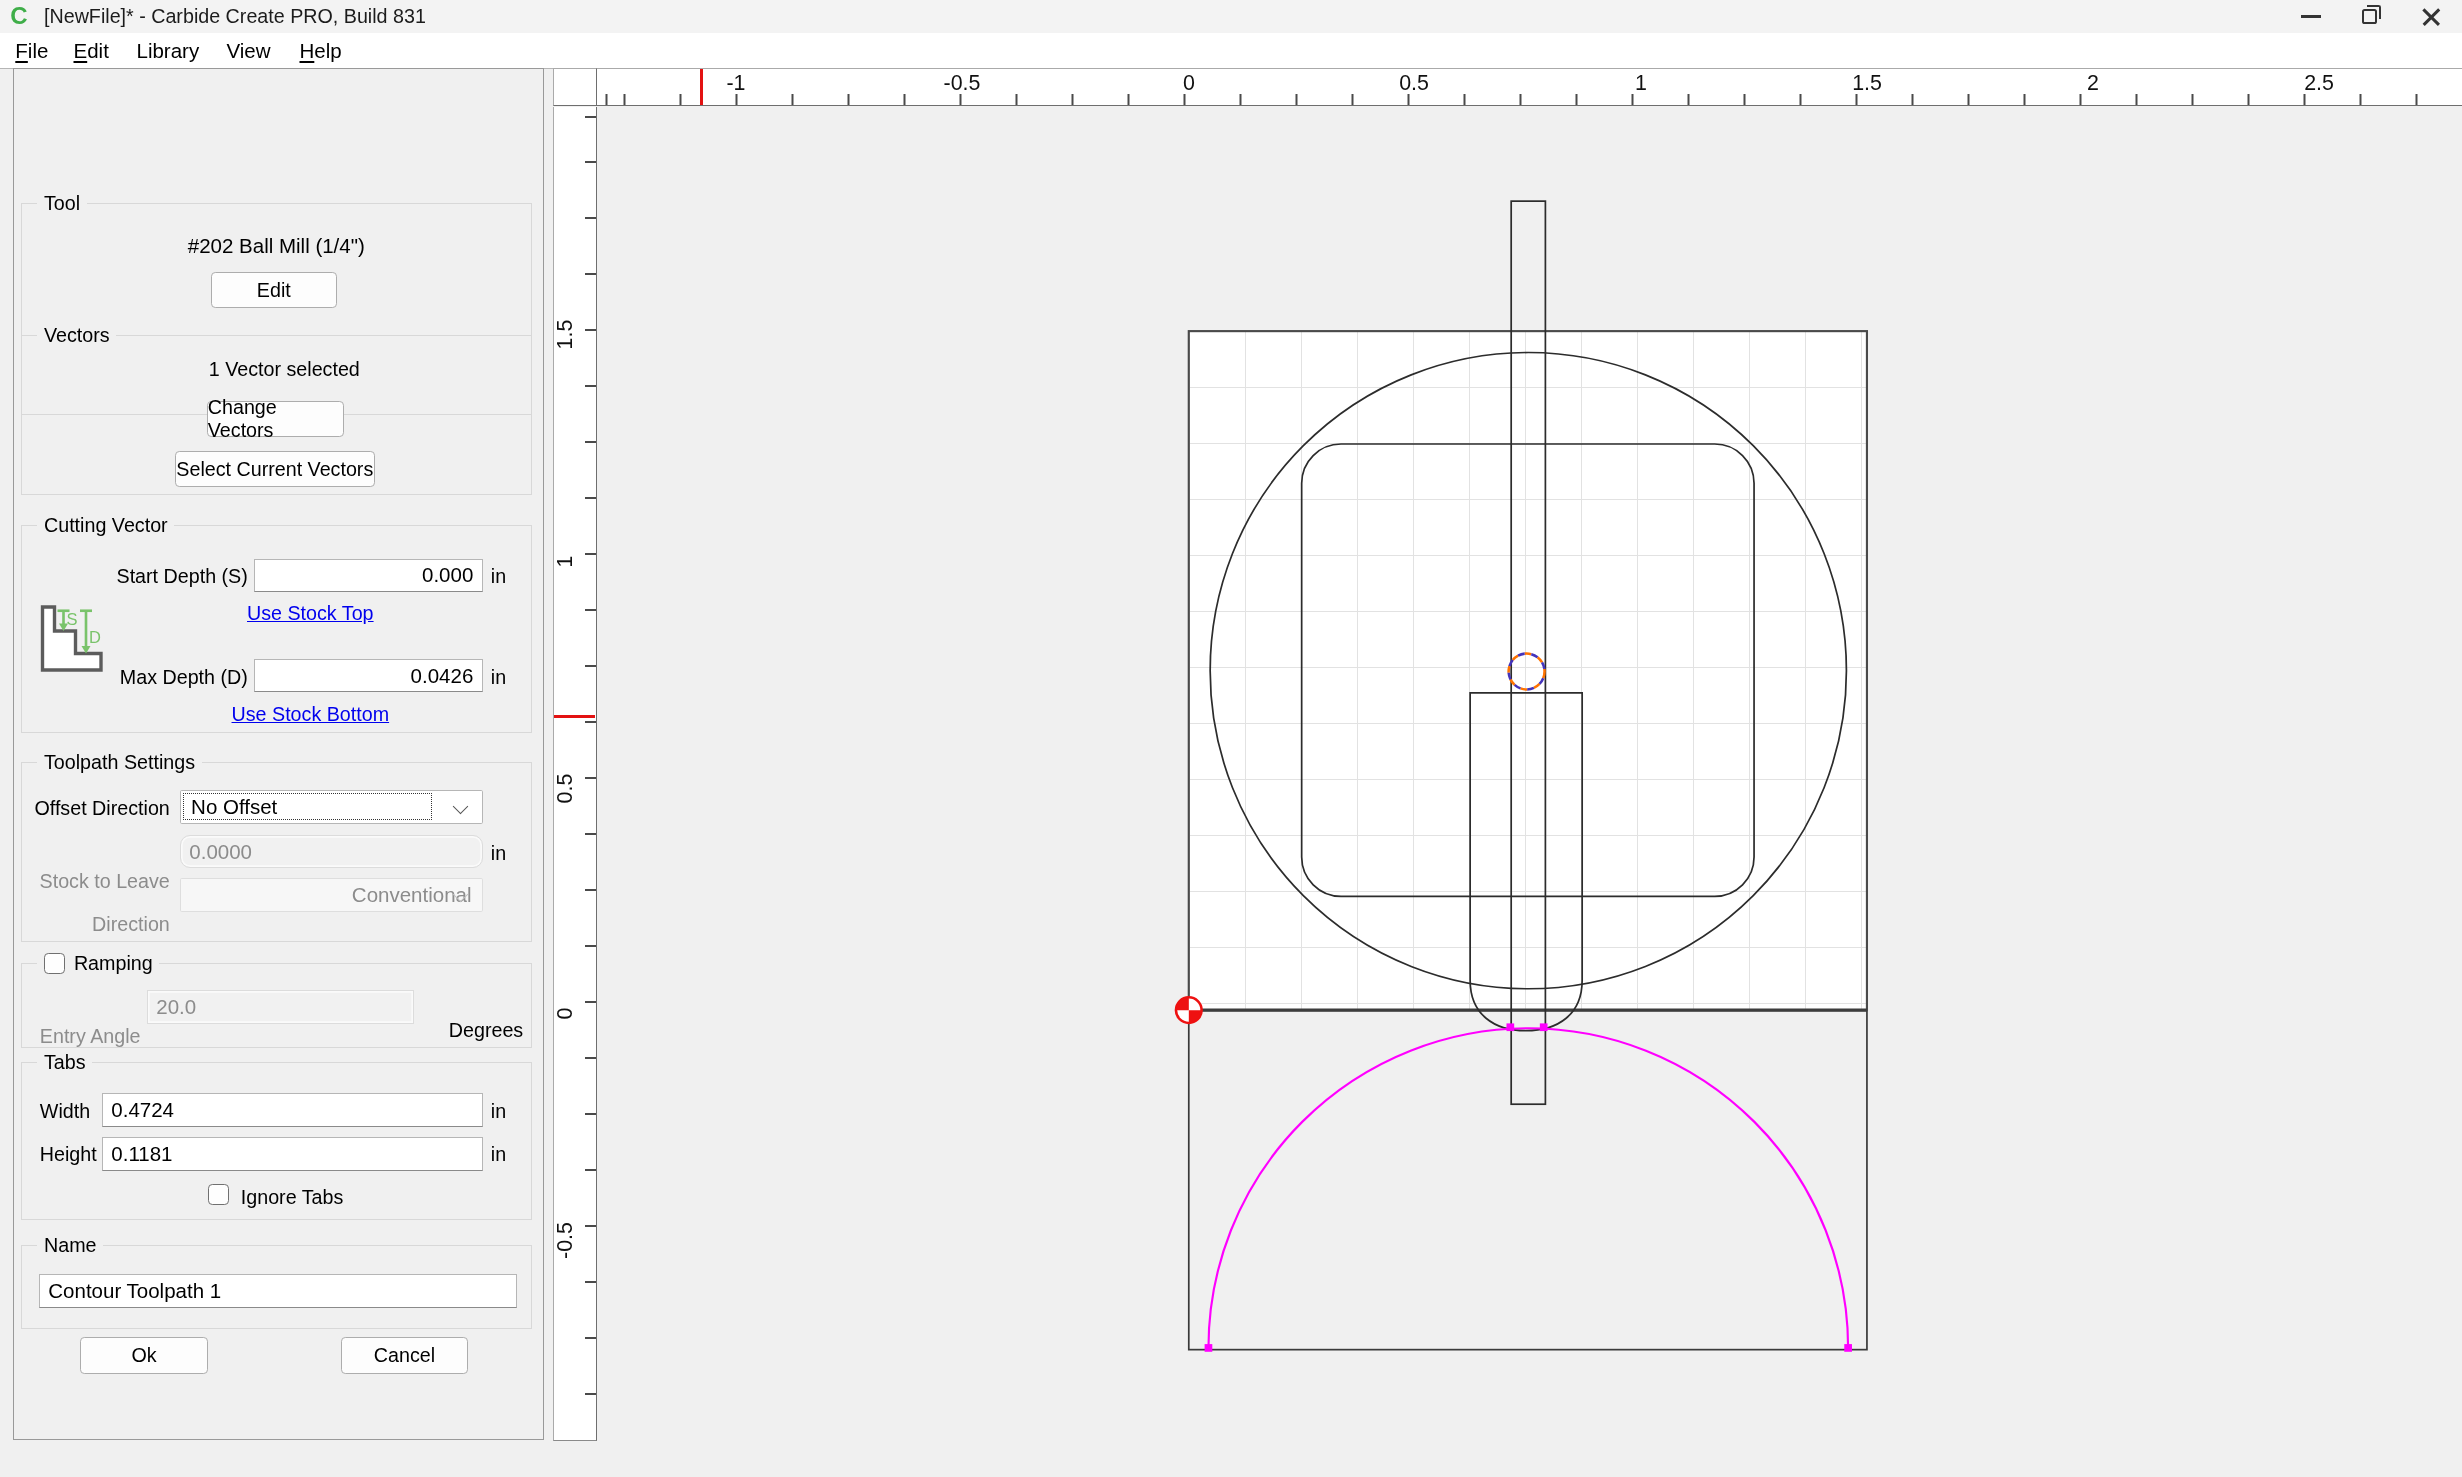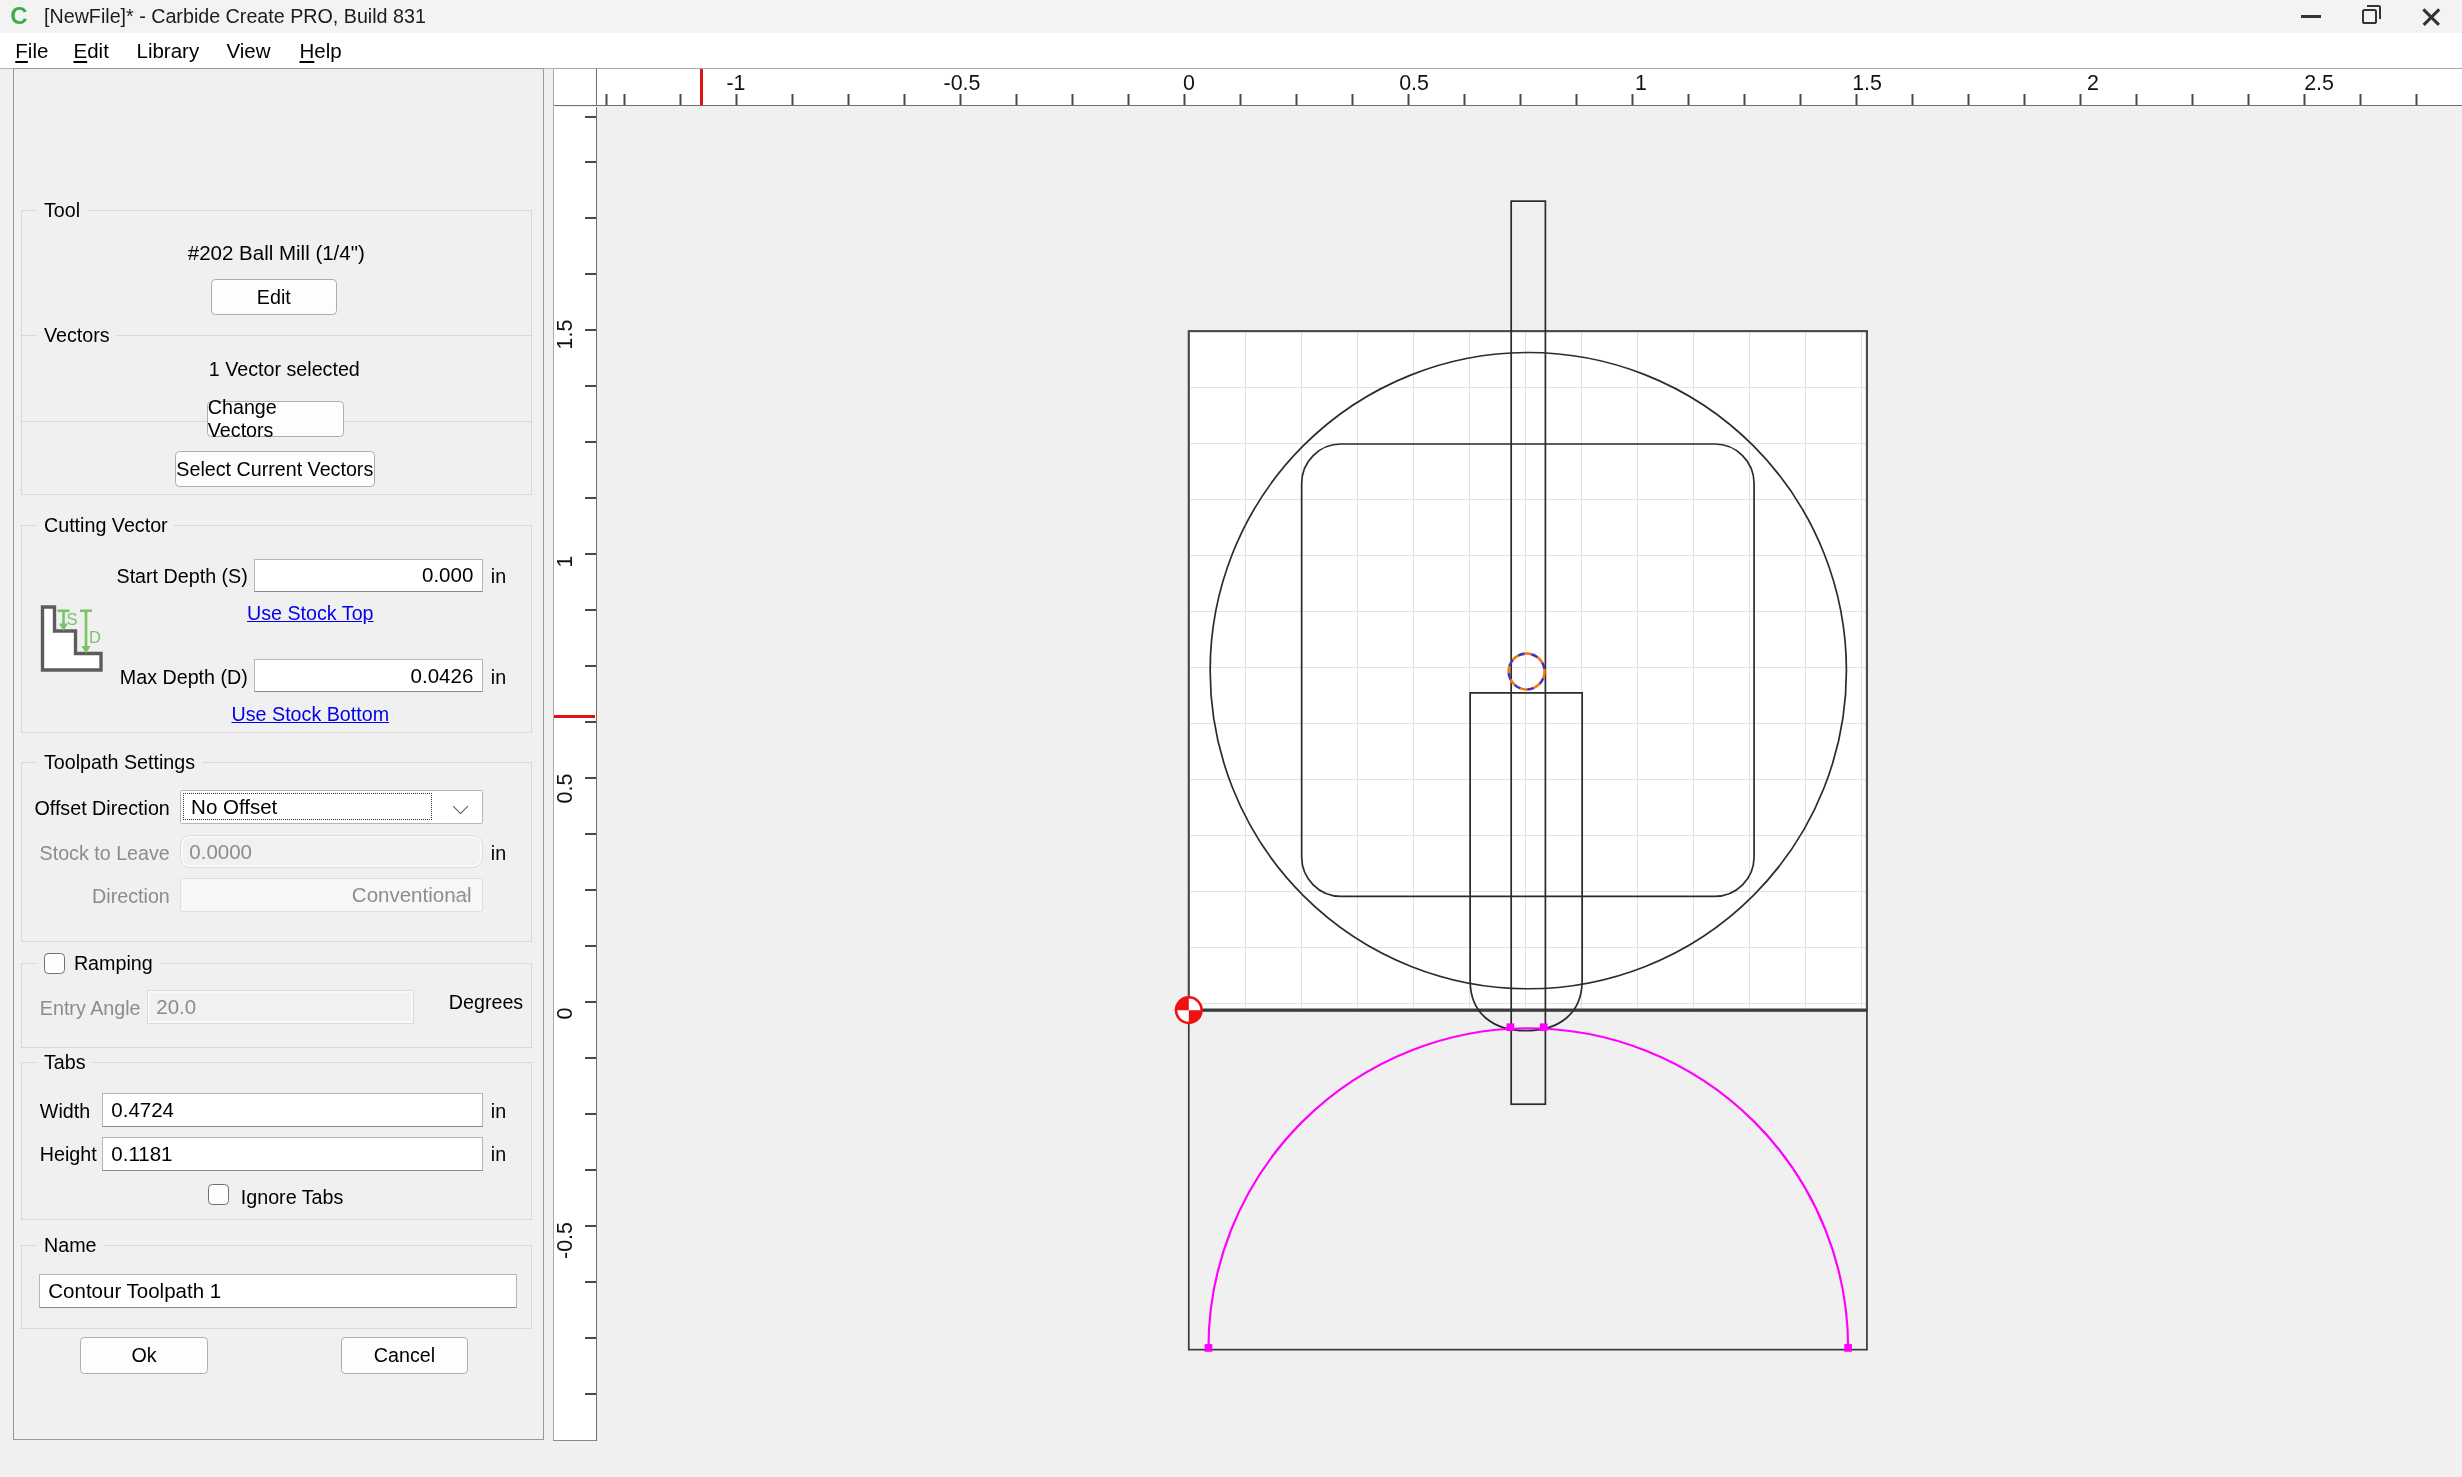--- a/index.html
+++ b/index.html
@@ -28,21 +28,21 @@
 
   .group { position:absolute; left:6.8px; width:511px; border:0.9px solid #d8d8d8; }
   .legend { position:absolute; top:-12px; left:15.4px; background:#f0f0f0; padding:0 6.8px; font-size:19.7px; color:#000; white-space:nowrap; display:flex; align-items:center; gap:8.5px; }
 
   .btn { position:absolute; background:#fdfdfd; border:0.9px solid #adadad; border-radius:4.3px; font-size:19.7px; color:#000; display:flex; align-items:center; justify-content:center; }
   .field { position:absolute; background:#fff; border:0.9px solid #b6b6b6; border-bottom:1.7px solid #8a8a8a; font-size:20.5px; color:#000; padding:0 8.5px; font-family:"Liberation Sans", sans-serif; }
   .field.right { text-align:right; }
   .field.disabled { background:#f1f1f1; border:0.9px solid #dcdcdc; color:#8c8c8c; box-shadow:inset 0 0 0 1.7px #fafafa; }
   .lbl { position:absolute; font-size:19.7px; color:#000; white-space:nowrap; }
   .lbl.right { text-align:right; }
-  .lbl.gray, .gray { color:#8c8c8c; }
+  .lbl.gray, .gray { color:#8c8c8c;margin-top:28px; }
   .unit { position:absolute; font-size:19.7px; color:#000; }
   .link { position:absolute; font-size:19.7px; color:#0000ee; text-decoration:underline; text-align:center; cursor:pointer; }
 
   .combo { position:absolute; background:#fff; border:0.9px solid #b6b6b6; border-radius:1.7px; font-size:20.5px; color:#000; display:flex; align-items:center; padding:0 10.3px; }
   .combo.disabled { background:#f7f7f7; border-color:#dedede; color:#8c8c8c;justify-content:flex-end; }
   .chev { position:absolute; right:15.4px; top:10.3px; width:11px; height:11px; border-right:1.7px solid #555; border-bottom:1.7px solid #555; transform:rotate(45deg); }
   .combo.disabled .chev { border-color:#c0c0c0; }
   .focus-dots { position:absolute; left:2.6px; top:2.6px; bottom:2.6px; right:50px; border:1.3px dotted #333; }
 
   .cb { position:absolute; width:21.4px; height:21.4px; background:#fefefe; border:1.7px solid #707070; border-radius:4.3px; }
@@ -92,21 +92,21 @@
   <div class="menubar">
     <span class="mi" style="left:6.8px;"><span class="u">F</span><span>ile</span></span>
     <span class="mi" style="left:65px;"><span class="u">E</span><span>dit</span></span>
     <span class="mi" style="left:128px;"><span class="u"></span><span>Library</span></span>
     <span class="mi" style="left:218px;"><span class="u"></span><span>View</span></span>
     <span class="mi" style="left:291px;"><span class="u">H</span><span>elp</span></span>
   </div>
 
   <div class="panel">
 
-    <div class="group" style="top:141px; height:212px;">
+    <div class="group" style="top:134px; height:212px;">
       <span class="legend">
           <span>Tool</span>
         </span>
       <div class="lbl" style="left:0; top:30px; width:100%; text-align:center; font-size:20.5px;">#202 Ball Mill (1/4")</div>
       <div class="btn" style="left:189px; top:68px; width:126px; height:36px;">Edit</div>
     </div>
 
     <div class="group" style="top:266px; height:160px;">
       <span class="legend">
           <span>Vectors</span>

